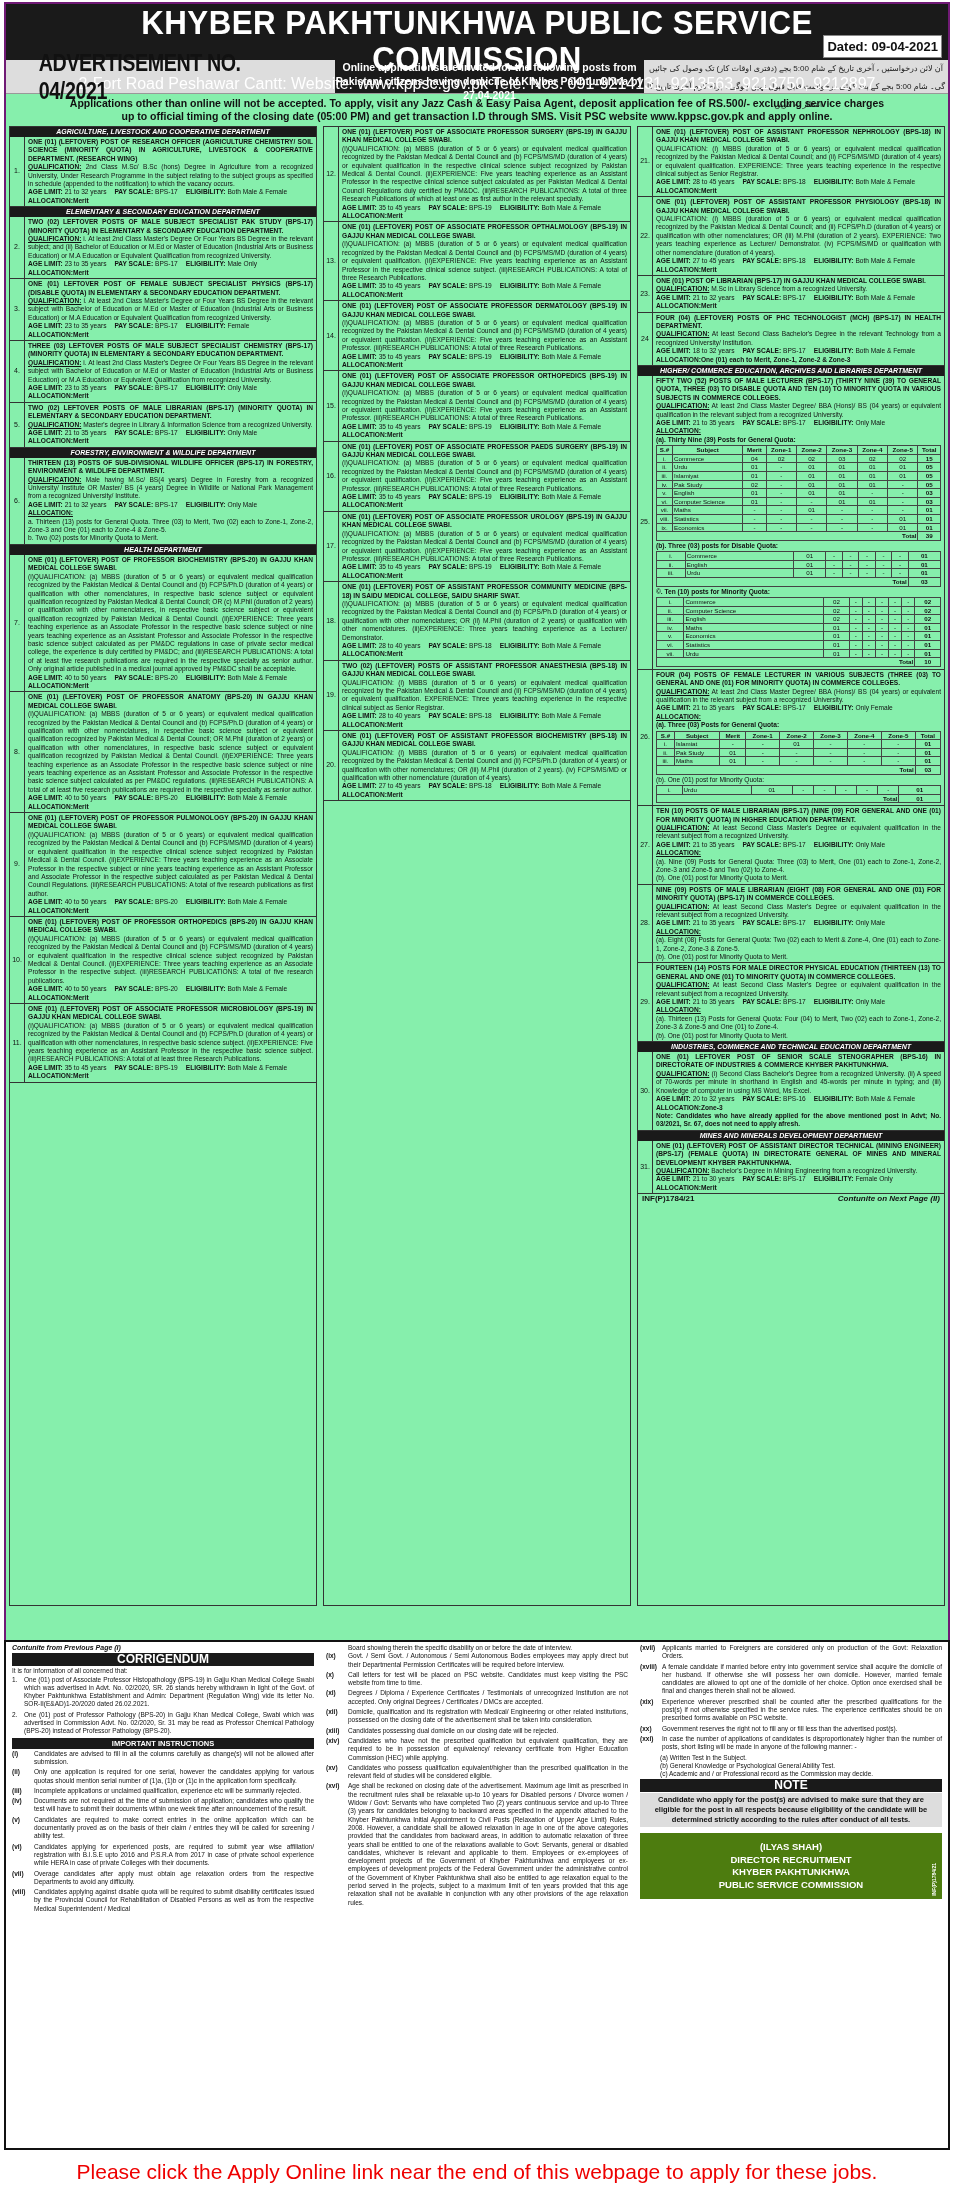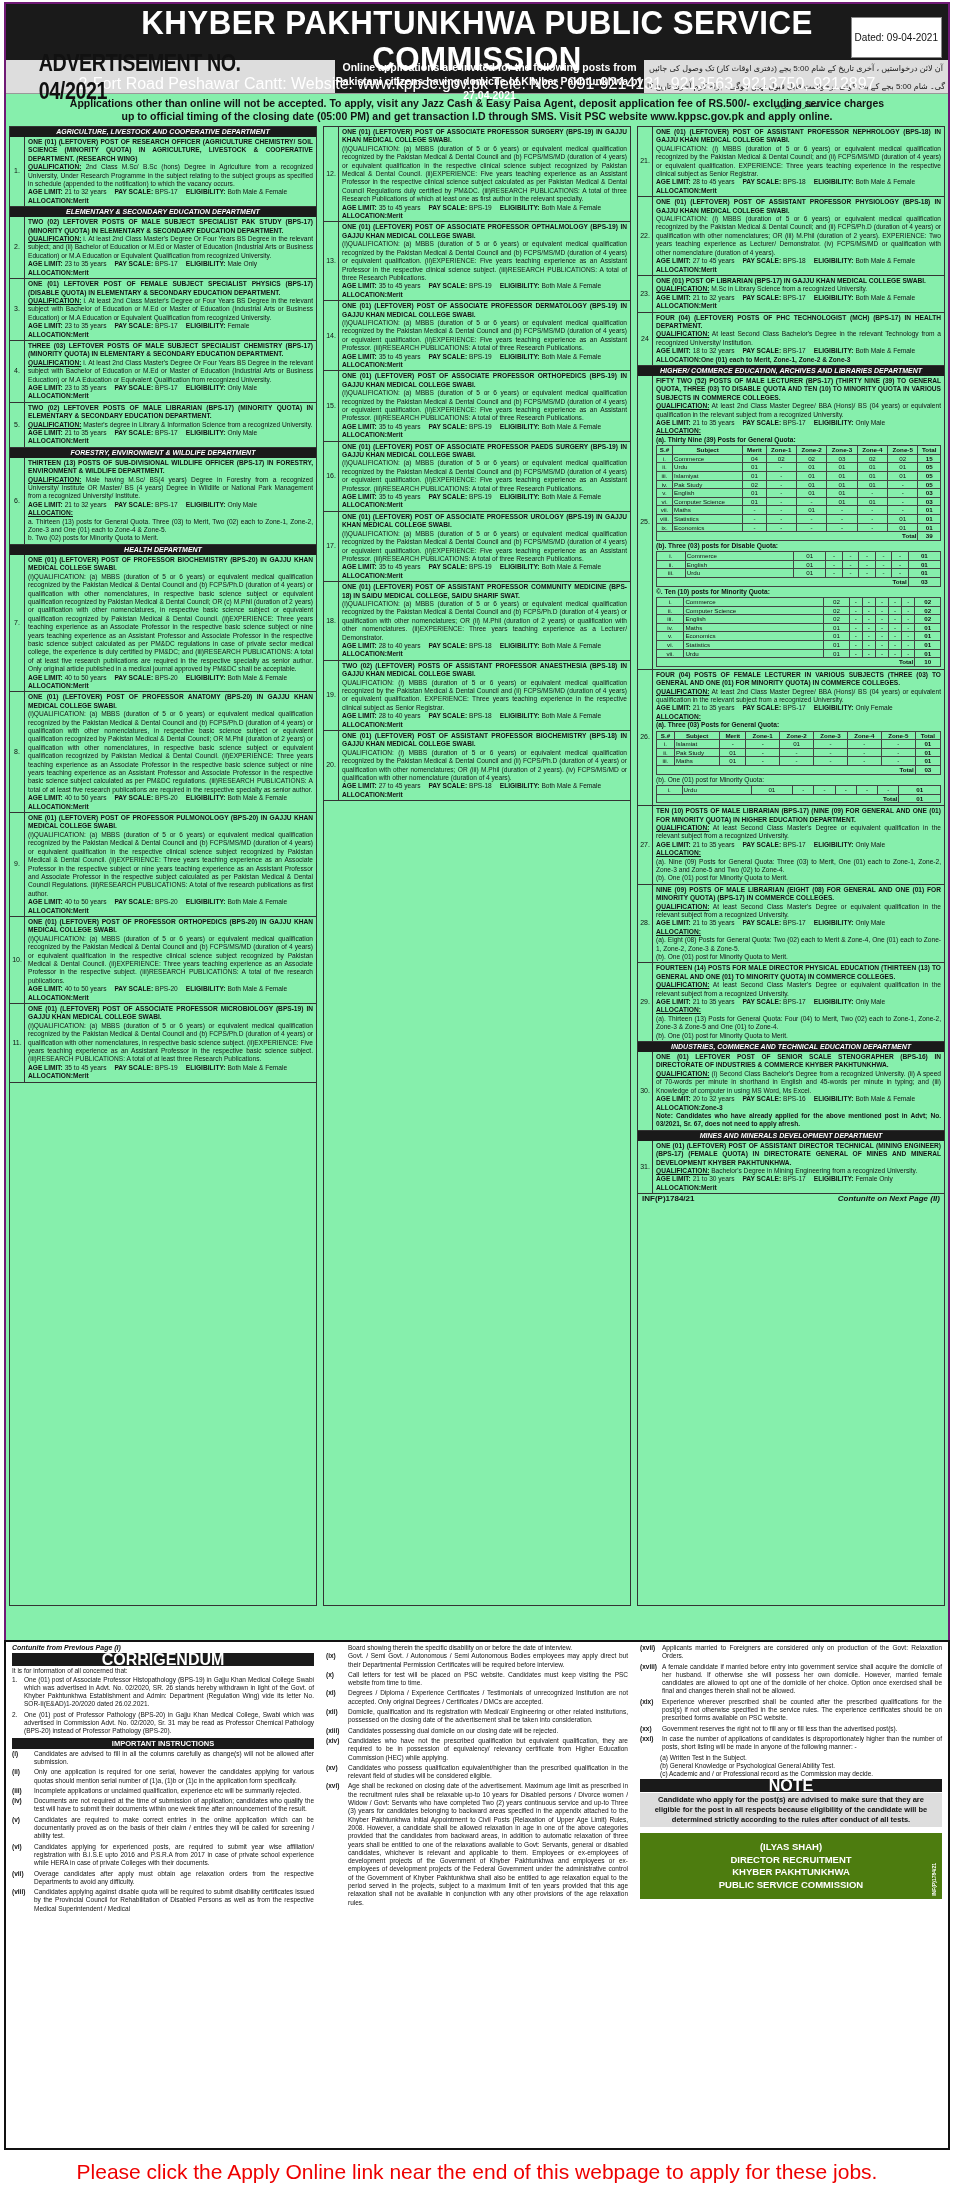--- a/index.html
+++ b/index.html
@@ -1,21 +1,21 @@
 <!DOCTYPE html>
 <html><head>
 <meta charset="utf-8">
 <style>
   * { box-sizing: border-box; margin: 0; padding: 0; }
   body { width: 954px; height: 2193px; background: #fff; font-family: "Liberation Sans", sans-serif; color: #111; overflow: hidden; position: relative; }
   .page1 { position: absolute; left: 4px; top: 2px; width: 946px; height: 1956px; border: 2px solid #701a75; background: #86efac; overflow: hidden; }
   .hdr { background: #1a1a1a; color: #fff; text-align: center; height: 56px; position: relative; }
   .hdr .title { font-family: "Liberation Sans", sans-serif; font-weight: bold; font-size: 34px; letter-spacing: 0.5px; line-height: 36px; padding-top: 0px; transform: scaleX(0.92); }
   .hdr .addr { font-size: 16px; line-height: 16px; }
-  .hdr .dated { position: absolute; right: 6px; bottom: 2px; background: #fff; color: #111; font-size: 10px; font-weight: normal; padding: 14px 3px; border: 1px solid #888; }
+  .hdr .dated { position: absolute; right: 6px; bottom: 2px; background: #fff; color: #111; font-size: 13px; font-weight: bold; padding: 3px 3px; border: 1px solid #888; }
   .adrow { display: flex; height: 34px; background: #ddd; border-bottom: 1px solid #999; gap: 39px; }
   .adbox { width: 290px; display: flex; align-items: center; justify-content: center; font-weight: bold; font-size: 24px; letter-spacing: -0.5px; transform: scaleX(0.82); transform-origin: left center; padding-left: 40px; }
   .adinfo { flex: 1; display: flex; flex-direction: row; }
   .adinfo .online { background: #1a1a1a; color: #fff; font-size: 10.5px; font-weight: bold; text-align: center; line-height: 14px; }
   .adinfo .urdu { font-size: 8px; color: #222; text-align: center; line-height: 18px; direction: rtl; }
   .applytxt { text-align: center; font-size: 10.5px; font-weight: bold; line-height: 13px; padding: 3px 60px 3px; }
   .cols { display: flex; gap: 6px; padding: 0 3px; height: 1480px; }
   .col { flex: 1; border: 1px solid #333; overflow: hidden; font-size: 6.6px; line-height: 8.4px; }
   .dept { background: #1a1a1a; color: #fff; font-style: italic; font-weight: bold; text-align: center; font-size: 7px; line-height: 10px; text-transform: uppercase; }
   .post { display: flex; border-bottom: 1px solid #333; }
@@ -28,21 +28,21 @@
   table.alloc { border-collapse: collapse; width: 100%; margin: 1px 0; font-size: 6.2px; }
   table.alloc td, table.alloc th { border: 1px solid #444; text-align: center; line-height: 7.6px; padding: 0 1px; }
   table.alloc td.subj { text-align: left; }
   table.alloc td.tot { font-weight: bold; }
   .footline { display: flex; justify-content: space-between; font-size: 8px; font-weight: bold; padding: 1px 4px; }
   .footline .cont { font-style: italic; }
   .page2 { position: absolute; left: 4px; top: 1640px; width: 946px; height: 510px; border: 2px solid #111; background: #fff; overflow: hidden; }
   .p2cols { display: flex; height: 100%; }
   .p2col { width: 315px; padding: 2px 6px; font-size: 6.5px; line-height: 8.3px; text-align: justify; }
   .contprev { font-style: italic; font-weight: bold; font-size: 7px; }
-  .blackhd { background: #1a1a1a; color: #fff; text-align: center; font-weight: bold; font-size: 16px; line-height: 13px; margin: 1px 0; }
+  .blackhd { background: #1a1a1a; color: #fff; text-align: center; font-weight: bold; font-size: 12px; line-height: 13px; margin: 1px 0; }
   .blackhd.sm { font-size: 7.5px; line-height: 11px; }
   .inst { display: flex; margin-bottom: 2px; }
   .inst .num { width: 22px; font-weight: bold; flex: none; }
   .inst .txt { flex: 1; }
   .corr { display: flex; margin-bottom: 2px; }
   .corr .num { width: 12px; flex: none; }
   .notebox { background: #ddd; text-align: center; font-weight: bold; font-size: 7.5px; line-height: 10px; padding: 2px 8px; }
   .sign { background: #4d7c0f; color: #fff; text-align: center; font-weight: bold; font-size: 9.5px; line-height: 12.5px; padding: 8px 0; margin-top: 6px; position: relative; }
   .sign .inf { position: absolute; right: 2px; top: 30px; font-size: 5px; writing-mode: vertical-rl; transform: rotate(180deg); }
   .sub { padding-left: 20px; }

